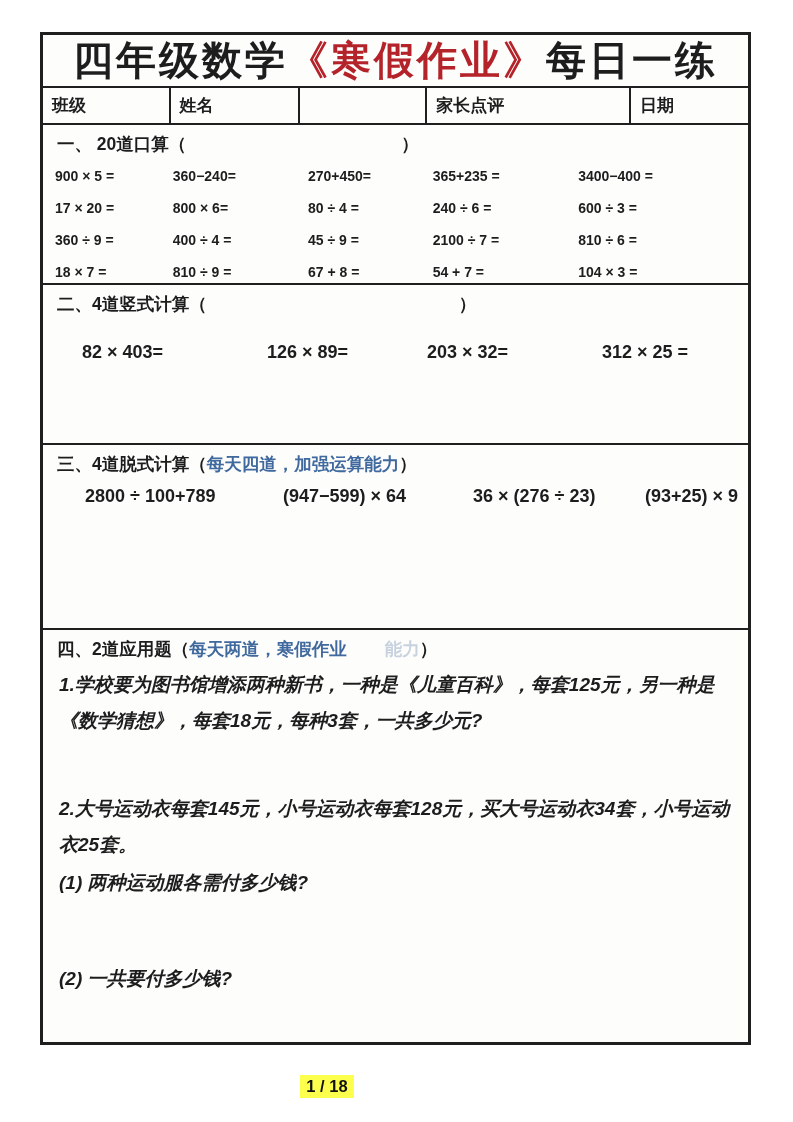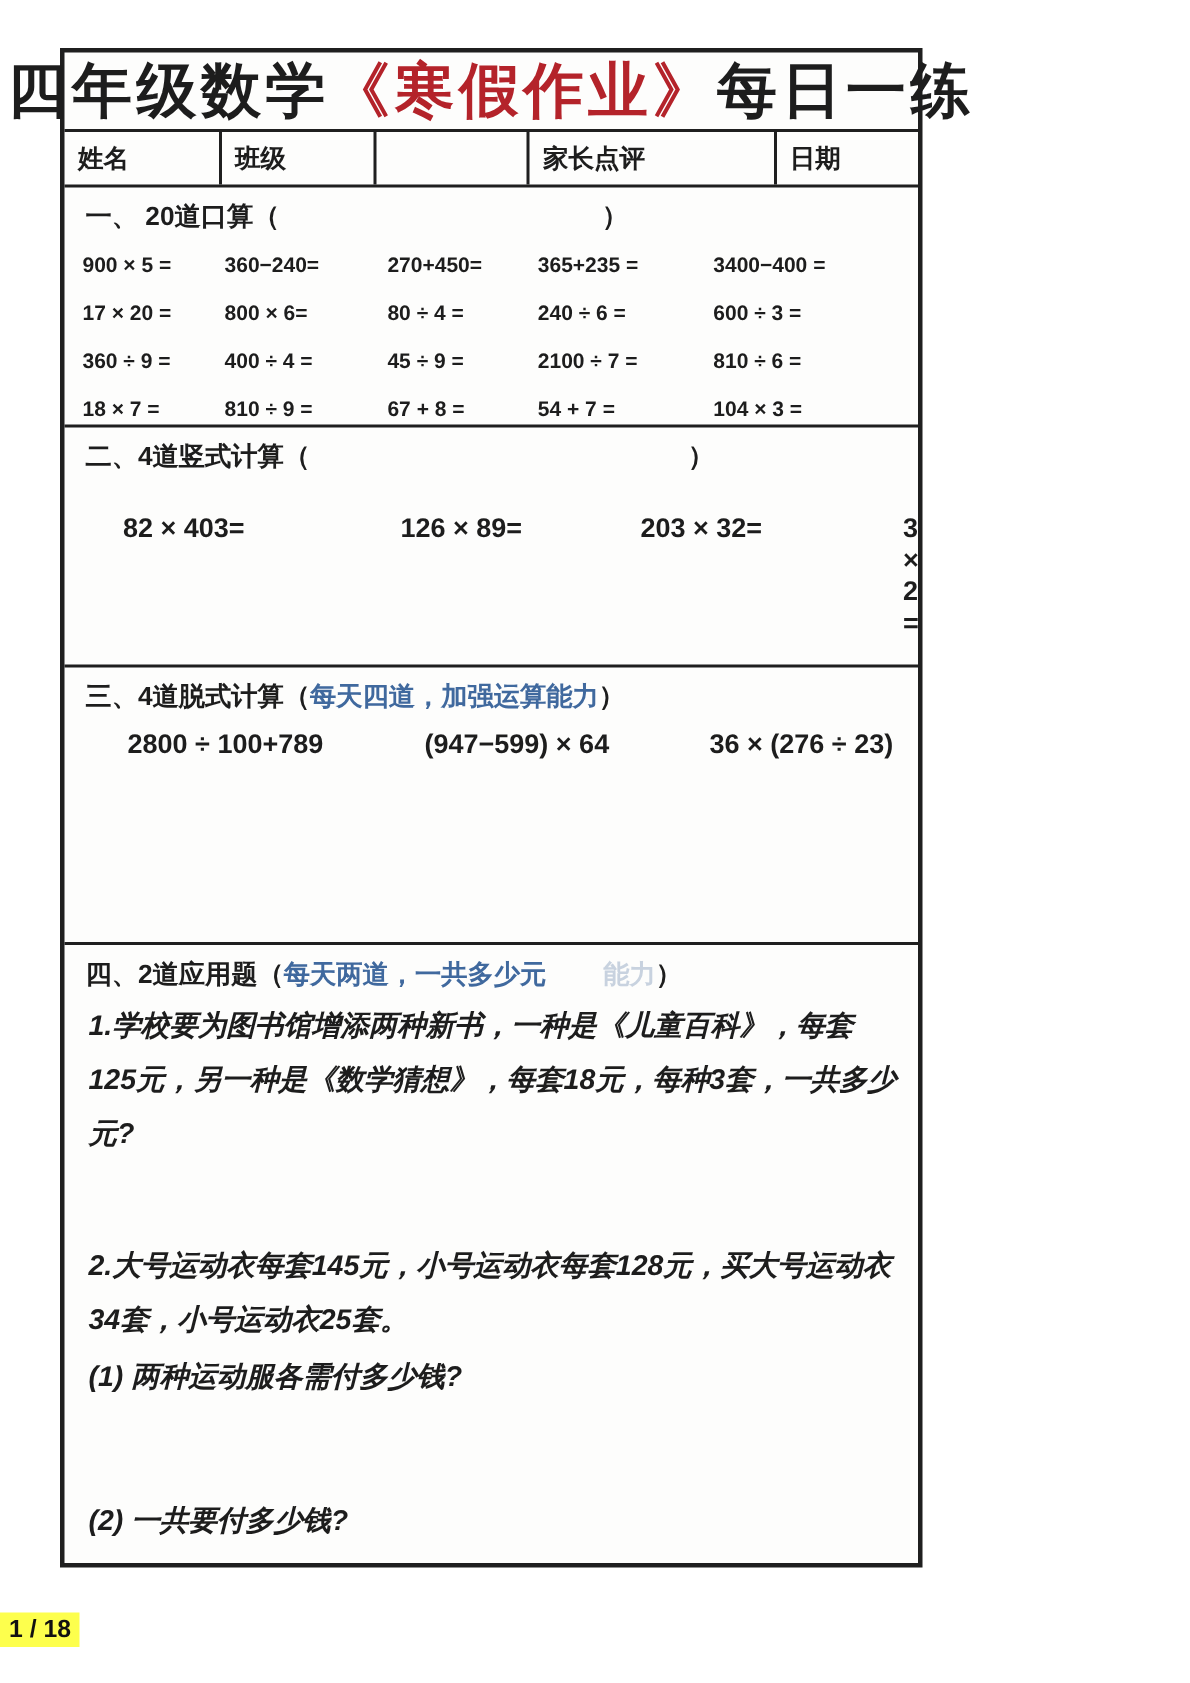--- a/index.html
+++ b/index.html
@@ -1,18 +1,18 @@
 <!DOCTYPE html>
 <html><head>
 <meta charset="utf-8">
 <style>
   * { margin:0; padding:0; box-sizing:border-box; }
   html,body { width:793px; height:1122px; background:#ffffff; position:relative;
               font-family:"Liberation Sans", sans-serif; color:#1d1d1d; }
-  .sheet { position:absolute; left:40px; top:32px; width:575px; height:1013px;
+  .sheet { position:absolute; left:40px; top:32px; width:711px; height:1013px;
            border:3px solid #1f1f1f; background:#fdfdfc; }
   
   .title-row { height:53px; border-bottom:2px solid #1f1f1f; display:flex;
                align-items:center; justify-content:center;
                font-family:"Liberation Serif", serif; font-weight:900;
                font-size:40px; letter-spacing:3px; white-space:nowrap; }
   .title-red { color:#b4232a; }
   
   .info-row { height:37px; border-bottom:2px solid #1f1f1f; display:flex; }
   .info-cell { border-right:2px solid #1f1f1f; display:flex; align-items:center;
@@ -41,38 +41,38 @@
   .step-grid { display:grid; grid-template-columns:198px 190px 172px 1fr;
                padding-left:10px; margin-top:10px; font-size:18px; font-weight:600;margin-left:32px; }
   
   .sec-word { height:412px; border-bottom:none; }
   .word-p { font-size:19px; font-weight:600; line-height:36px;font-style:italic; }
   .p1 { margin:6px 12px 0 16px; }
   .p2 { margin:52px 12px 0 16px; }
   .sub1 { margin:2px 12px 0 16px; }
   .sub2 { margin:60px 12px 0 16px; }
   
-  .footer { position:absolute; left:0; top:1075px; width:654px; }
+  .footer { position:absolute; left:0; top:1075px; width:654px; text-align:center; }
   .page-num { display:inline-block; background:#fdff4d; color:#111;
               font-weight:700; font-size:16.5px; padding:2px 6px; }
 </style>
 </head>
 <body>
 
 <div class="sheet">
 
   <div class="title-row">
     <span>四年级数学</span>
       <span class="title-red">《寒假作业》</span>
       <span>每日一练</span>
   </div>
 
   <div class="info-row">
+    <div class="info-cell c1">班级</div>
     <div class="info-cell c2">姓名</div>
-    <div class="info-cell c1">班级</div>
     <div class="info-cell c3"></div>
     <div class="info-cell c5">家长点评</div>
     <div class="info-cell c4">日期</div>
   </div>
 
   <div class="section sec-oral">
     <div class="sec-head">
       <span>一、 20道口算（</span><span class="paren-gap-1"></span><span>）</span>
     </div>
     <div class="oral-grid">
@@ -118,21 +118,21 @@
     <div class="step-grid">
       <span>2800 ÷ 100+789</span>
       <span>(947−599) × 64</span>
       <span>36 × (276 ÷ 23)</span>
       <span>(93+25) × 9</span>
     </div>
   </div>
 
   <div class="section sec-word">
     <div class="sec-head">
-      <span>四、2道应用题（</span><span class="note-blue">每天两道，一共多少元</span><span class="note-gap"></span><span class="note-faded">能力</span><span>）</span>
+      <span>四、2道应用题（</span><span class="note-blue">每天两道，寒假作业</span><span class="note-gap"></span><span class="note-faded">能力</span><span>）</span>
     </div>
     <div class="word-p p1">1.学校要为图书馆增添两种新书，一种是《儿童百科》，每套125元，另一种是《数学猜想》，每套18元，每种3套，一共多少元?</div>
     <div class="word-p p2">2.大号运动衣每套145元，小号运动衣每套128元，买大号运动衣34套，小号运动衣25套。</div>
     <div class="word-p sub1">(1) 两种运动服各需付多少钱?</div>
     <div class="word-p sub2">(2) 一共要付多少钱?</div>
   </div>
 
 </div>
 
 <div class="footer">

